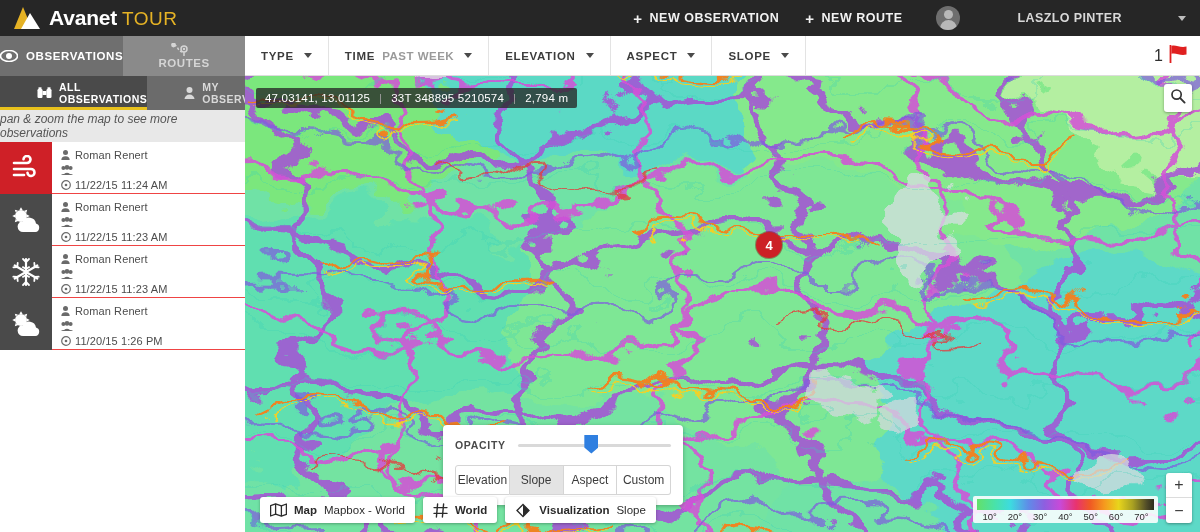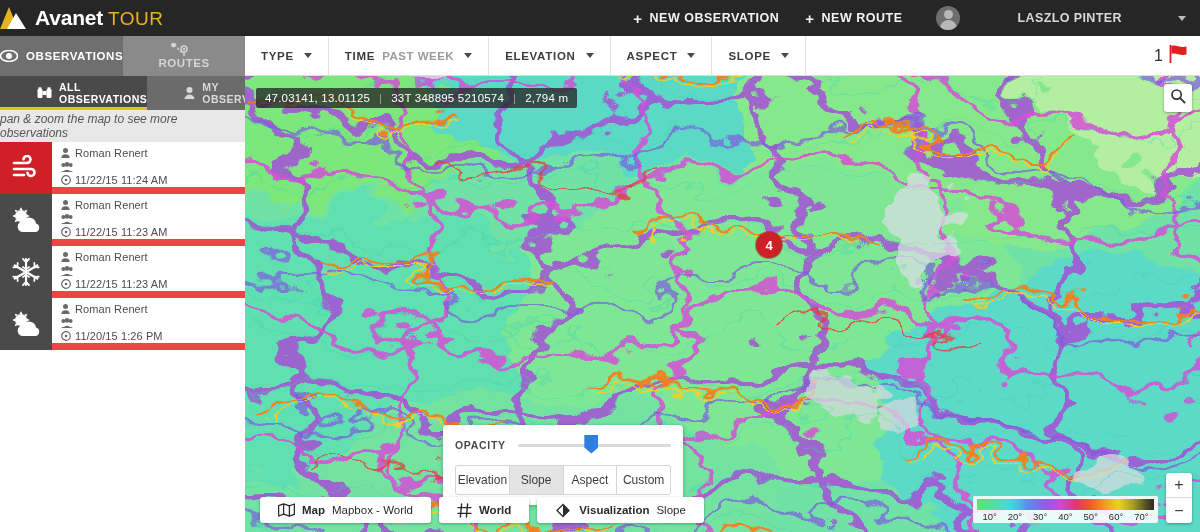--- a/index.html
+++ b/index.html
@@ -11,21 +11,21 @@
   }
   #app { position: relative; width: 1200px; height: 532px; }
 
   
   .header {
     position: absolute; top: 0; left: 0;
     width: 1200px; height: 36px;
     background: #262626;
     display: flex; align-items: center;
   }
-  .logo-wrap { display: flex; align-items: center; }
+  .logo-wrap { display: flex; align-items: center; padding-left: 14px; }
   .logo-mark { width: 26px; height: 22px; position: relative; margin-right: 9px; }
   .logo-text { font-size: 21px; font-weight: bold; color: #ffffff; letter-spacing: -0.2px; }
   .logo-text .tour { color: #e5b225; font-weight: normal; font-size: 19px; margin-left: 5px; letter-spacing: 0.5px;}
   .header-right {
     margin-left: auto; display: flex; align-items: center;
     padding-right: 14px; height: 100%;
   }
   .hdr-btn {
     display: flex; align-items: center;
     color: #f2f2f2; font-size: 12.5px; font-weight: bold;
@@ -78,21 +78,21 @@
     background: #e8c11c;
   }
   .side-subtab .ic { margin-right: 7px; display: flex; align-items: center; }
   .hint-bar {
     height: 32px; background: #e8e8e8; color: #555;
     display: flex; align-items: center; justify-content: center;
     font-size: 12px; font-style: italic;
   }
   .obs-list { background: #fff; }
   .obs-item {
-    display: flex; height: 52px; border-bottom: 7px solid #ef4444;
+    display: flex; height: 52px; border-bottom: 1px solid #ef4444;
     cursor: pointer; align-items: stretch;
   }
   .obs-thumb {
     width: 52px; min-width: 52px; height: 52px;
     display: flex; align-items: center; justify-content: center;
   }
   .obs-thumb.red { background: #cf2027; }
   .obs-thumb.grey { background: #4a4a4a; }
   .obs-meta { padding: 4px 0 0 9px; display: flex; flex-direction: column; justify-content: center; }
   .obs-row { display: flex; align-items: center; height: 15px; color: #4c4c4c; font-size: 11px; }
@@ -183,21 +183,21 @@
   .seg:last-child { border-radius: 0 3px 3px 0; }
   .seg.active { background: #e4e4e4; }
 
   
   .bottom-bar {
     position: absolute; left: 260px; bottom: 9px; z-index: 38;
     display: flex; align-items: center;
   }
   .bb-btn {
     display: flex; align-items: center; background: #fff; border-radius: 3px;
-    height: 26px; padding: 0 18px; margin-right: 8px; cursor: pointer;
+    height: 26px; padding: 0 10px; margin-right: 8px; cursor: pointer;
     box-shadow: 0 1px 3px rgba(0,0,0,.3); font-size: 11.5px; color: #2b2b2b;
   }
   .bb-btn .ic { margin-right: 7px; display: flex; align-items: center; }
   .bb-btn .bb-label { font-weight: bold; }
   .bb-btn .bb-value { margin-left: 7px; color: #2b2b2b; }
 
   
   .legend {
     position: absolute; right: 42px; bottom: 9px; z-index: 38;
     width: 185px; background: rgba(255,255,255,0.88); border-radius: 2px;

